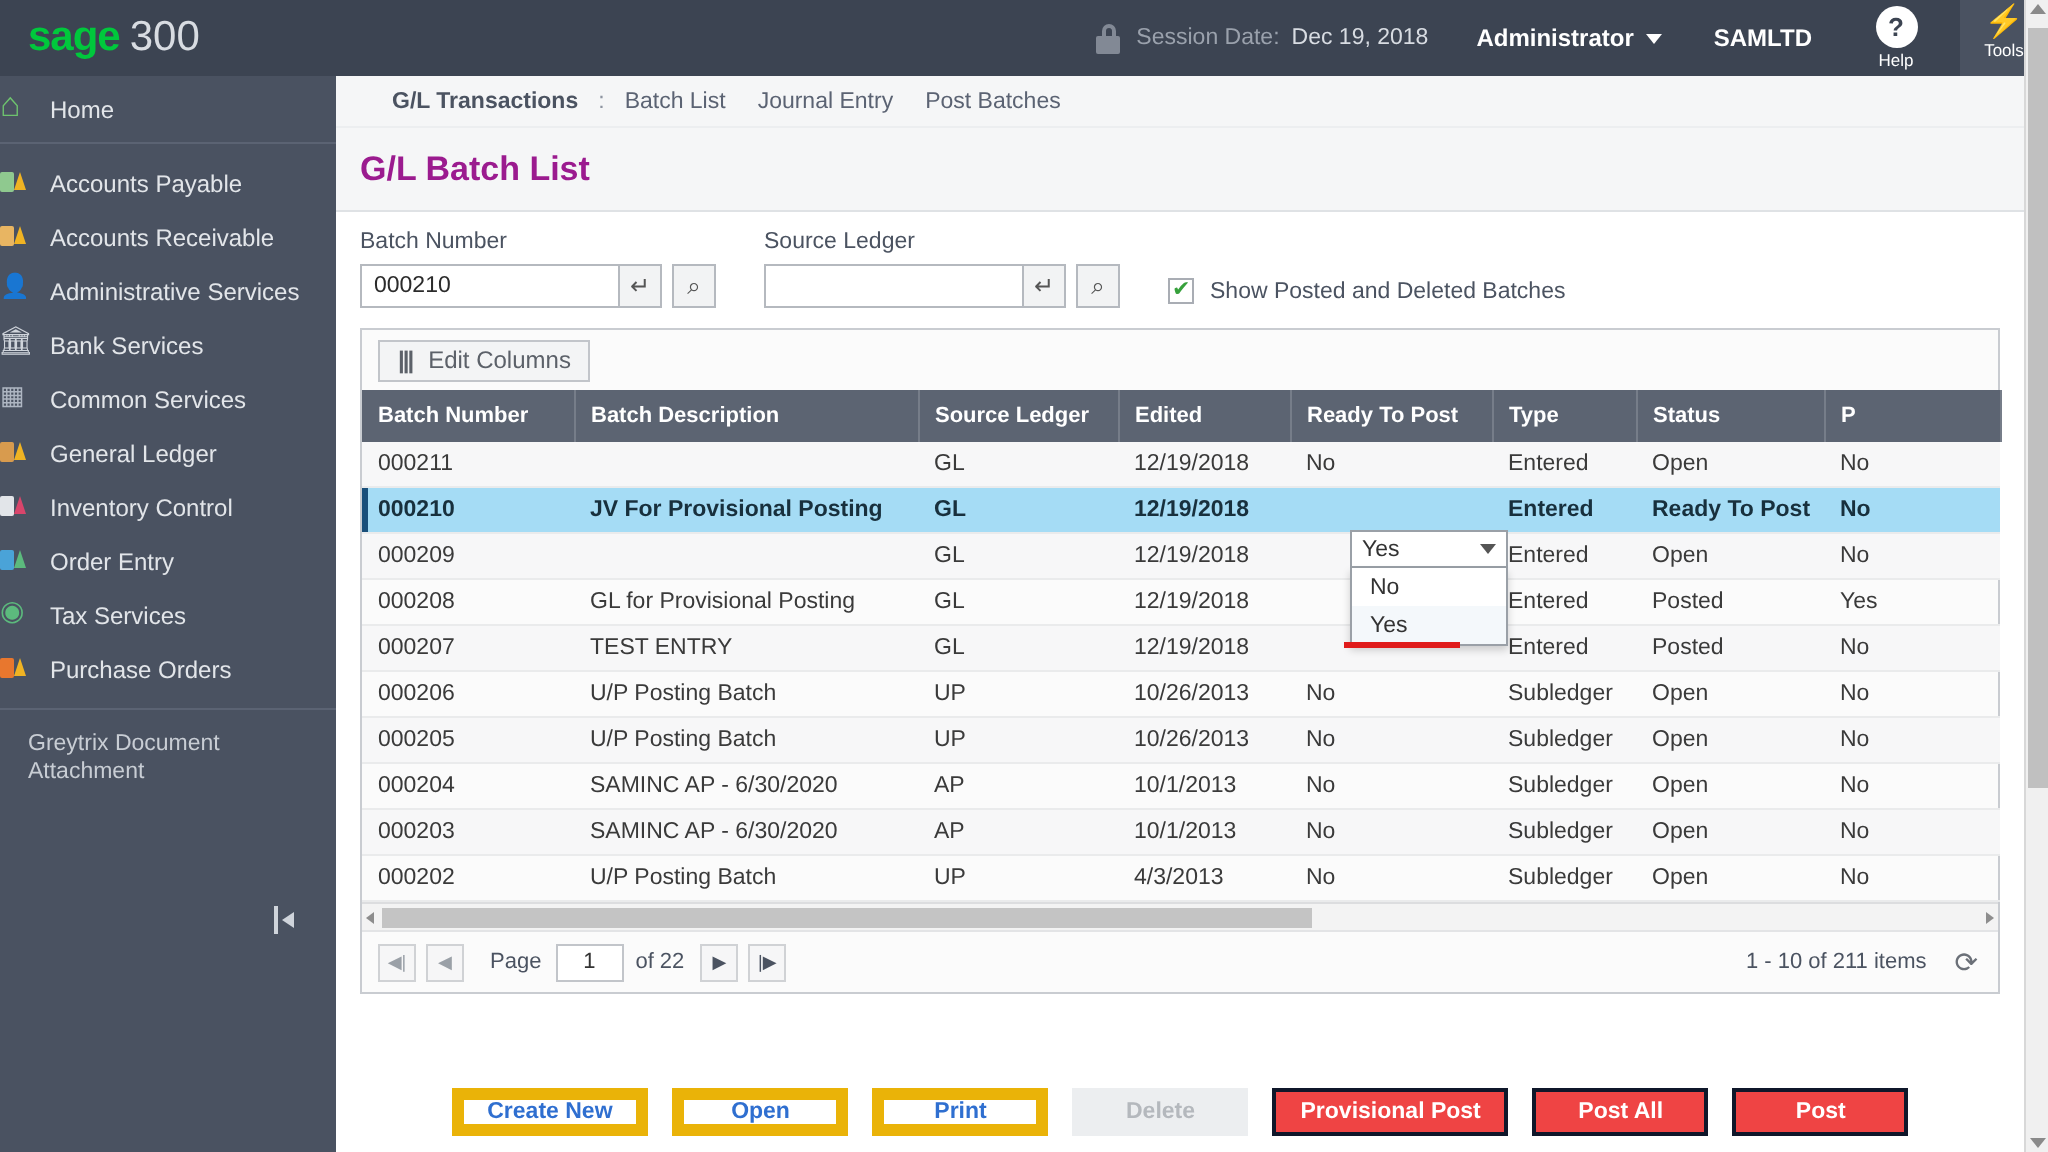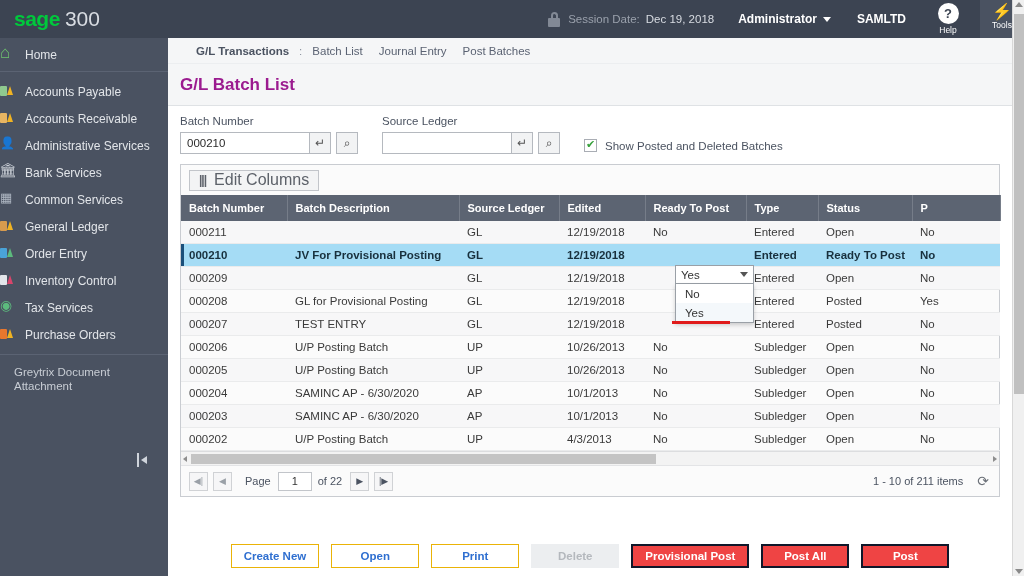--- a/index.html
+++ b/index.html
@@ -102,21 +102,21 @@
   .chk-row { display:flex; align-items:center; padding-bottom:2px; }
   .chk { width:13px;height:13px;border:1px solid #a9adb4; background:#fff; margin-right:8px; position:relative; }
   .chk::after { content:"✔"; position:absolute; left:1px; top:-2px; font-size:11px; color:#37a13c; }
   .chk-lbl { color:#4b5361; font-size:11.5px; }
 
   
   .gridwrap { margin: 0 12px; border:1px solid #c9ccd1; background:#fbfbfb; }
   .gridtools { height: 30px; display:flex; align-items:center; padding-left:8px; background:#fbfbfb; }
   .edit-cols { height:21px; border:1px solid #c2c5ca; background:#f3f4f5; display:flex; align-items:center; padding:0 9px; }
   .ec-bars { color:#5c6169; font-size:12px; letter-spacing:-1px; margin-right:8px; font-weight:bold; }
-  .ec-lbl { color:#5c6169; font-size:16px; }
+  .ec-lbl { color:#5c6169; font-size:12px; }
 
   table.grid { border-collapse:collapse; width:100%; table-layout:fixed; }
   table.grid th {
     background:#5c6472; color:#ffffff; font-size:11px; font-weight:bold; text-align:left;
     padding: 7px 8px; border-right:1px solid #767d89; white-space:nowrap; height: 26px;
   }
   table.grid td {
     font-size:11.5px; color:#3a3a3a; padding: 5px 8px; border-bottom:1px solid #eaebec;
     white-space:nowrap; overflow:hidden; height: 22.5px;
   }
@@ -148,21 +148,21 @@
   .dd-list { border:1px solid #9aa0a7; border-top:none; background:#ffffff; box-shadow: 0 2px 4px rgba(0,0,0,.18); }
   .dd-opt { height:19px; display:flex; align-items:center; padding:0 5px 0 9px; font-size:11.5px; color:#333; position:relative; }
   .dd-opt.hl { background:#f4f8fb; }
   .dd-underline { position:absolute; left:-4px; bottom:-2px; width:58px; height:3px; background:#e01b1b; }
 
   
   .actions { position:absolute; left:0; top:498px; width:844px; height:40px; display:flex; align-items:center;
      justify-content:center; }
   .abtn { height:24px; min-width:88px; padding:0 12px; display:flex; align-items:center; justify-content:center;
      font-size:11.5px; font-weight:bold; margin-right:12px; }
-  .abtn.outline { border:1px solid #eab308; color:#2f6fd0; background:#ffffff; }
+  .abtn.outline { border:6px solid #eab308; color:#2f6fd0; background:#ffffff; }
   .abtn.filled { background:#ef4444; color:#ffffff; border:2px solid #0f172a; }
   .abtn.disabled { background:#eceef0; color:#b4b8bd; border:1px solid #eceef0; }
   .abtn:last-child { margin-right:0; }
 </style>
 </head>
 <body>
 
 <div id="app">
 
   <div class="topbar">
@@ -232,34 +232,34 @@
             <span class="ic-gen">
               <span class="b1" style="background:#d89b4e"></span>
               <span class="b2"></span>
             </span>
           </span>
         <span class="si-lbl">General Ledger</span>
       </div>
       <div class="side-item">
         <span class="si-ico">
             <span class="ic-gen">
+              <span class="b1" style="background:#e2e5e9"></span>
+              <span class="b2" style="border-bottom-color:#d8456b"></span>
+            </span>
+          </span>
+        <span class="si-lbl">Inventory Control</span>
+      </div>
+      <div class="side-item">
+        <span class="si-ico">
+            <span class="ic-gen">
               <span class="b1" style="background:#4aa3d8"></span>
               <span class="b2" style="border-bottom-color:#5cba7d"></span>
             </span>
           </span>
         <span class="si-lbl">Order Entry</span>
-      </div>
-      <div class="side-item">
-        <span class="si-ico">
-            <span class="ic-gen">
-              <span class="b1" style="background:#e2e5e9"></span>
-              <span class="b2" style="border-bottom-color:#d8456b"></span>
-            </span>
-          </span>
-        <span class="si-lbl">Inventory Control</span>
       </div>
       <div class="side-item">
         <span class="si-ico ic-tax"></span>
         <span class="si-lbl">Tax Services</span>
       </div>
       <div class="side-item">
         <span class="si-ico">
             <span class="ic-gen">
               <span class="b1" style="background:#e8772e"></span>
               <span class="b2" style="border-bottom-color:#f0b323"></span>

